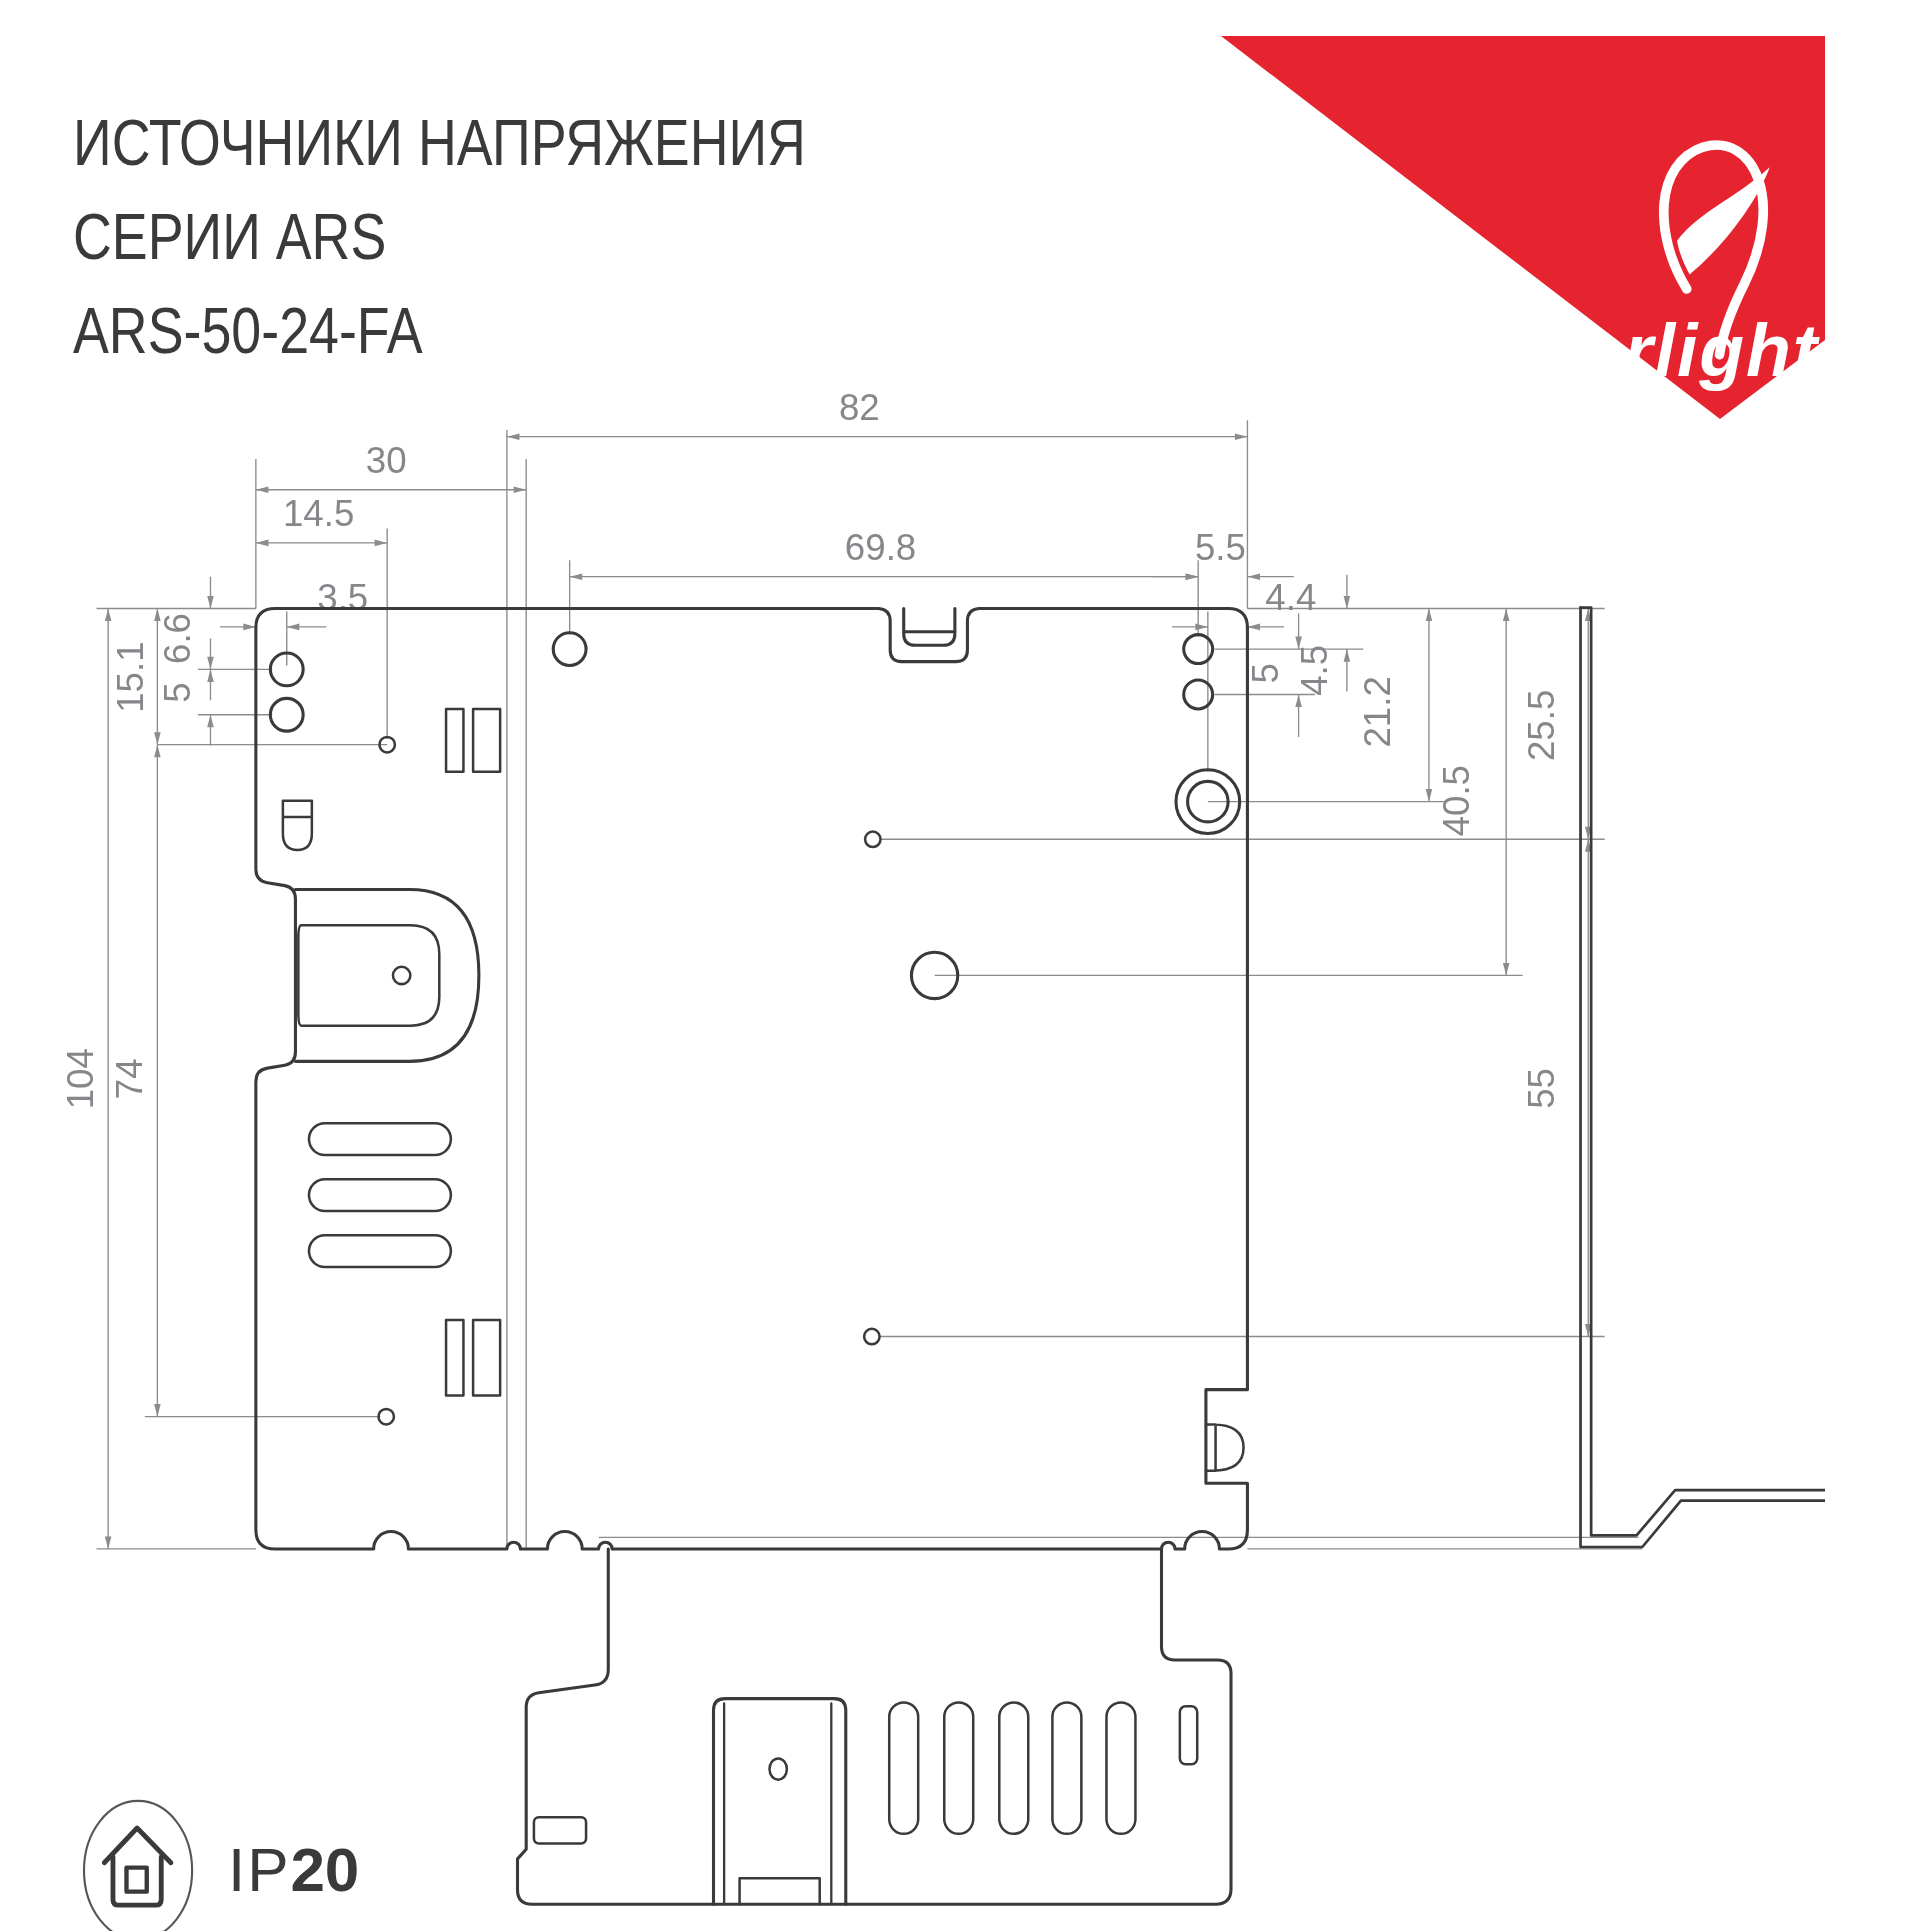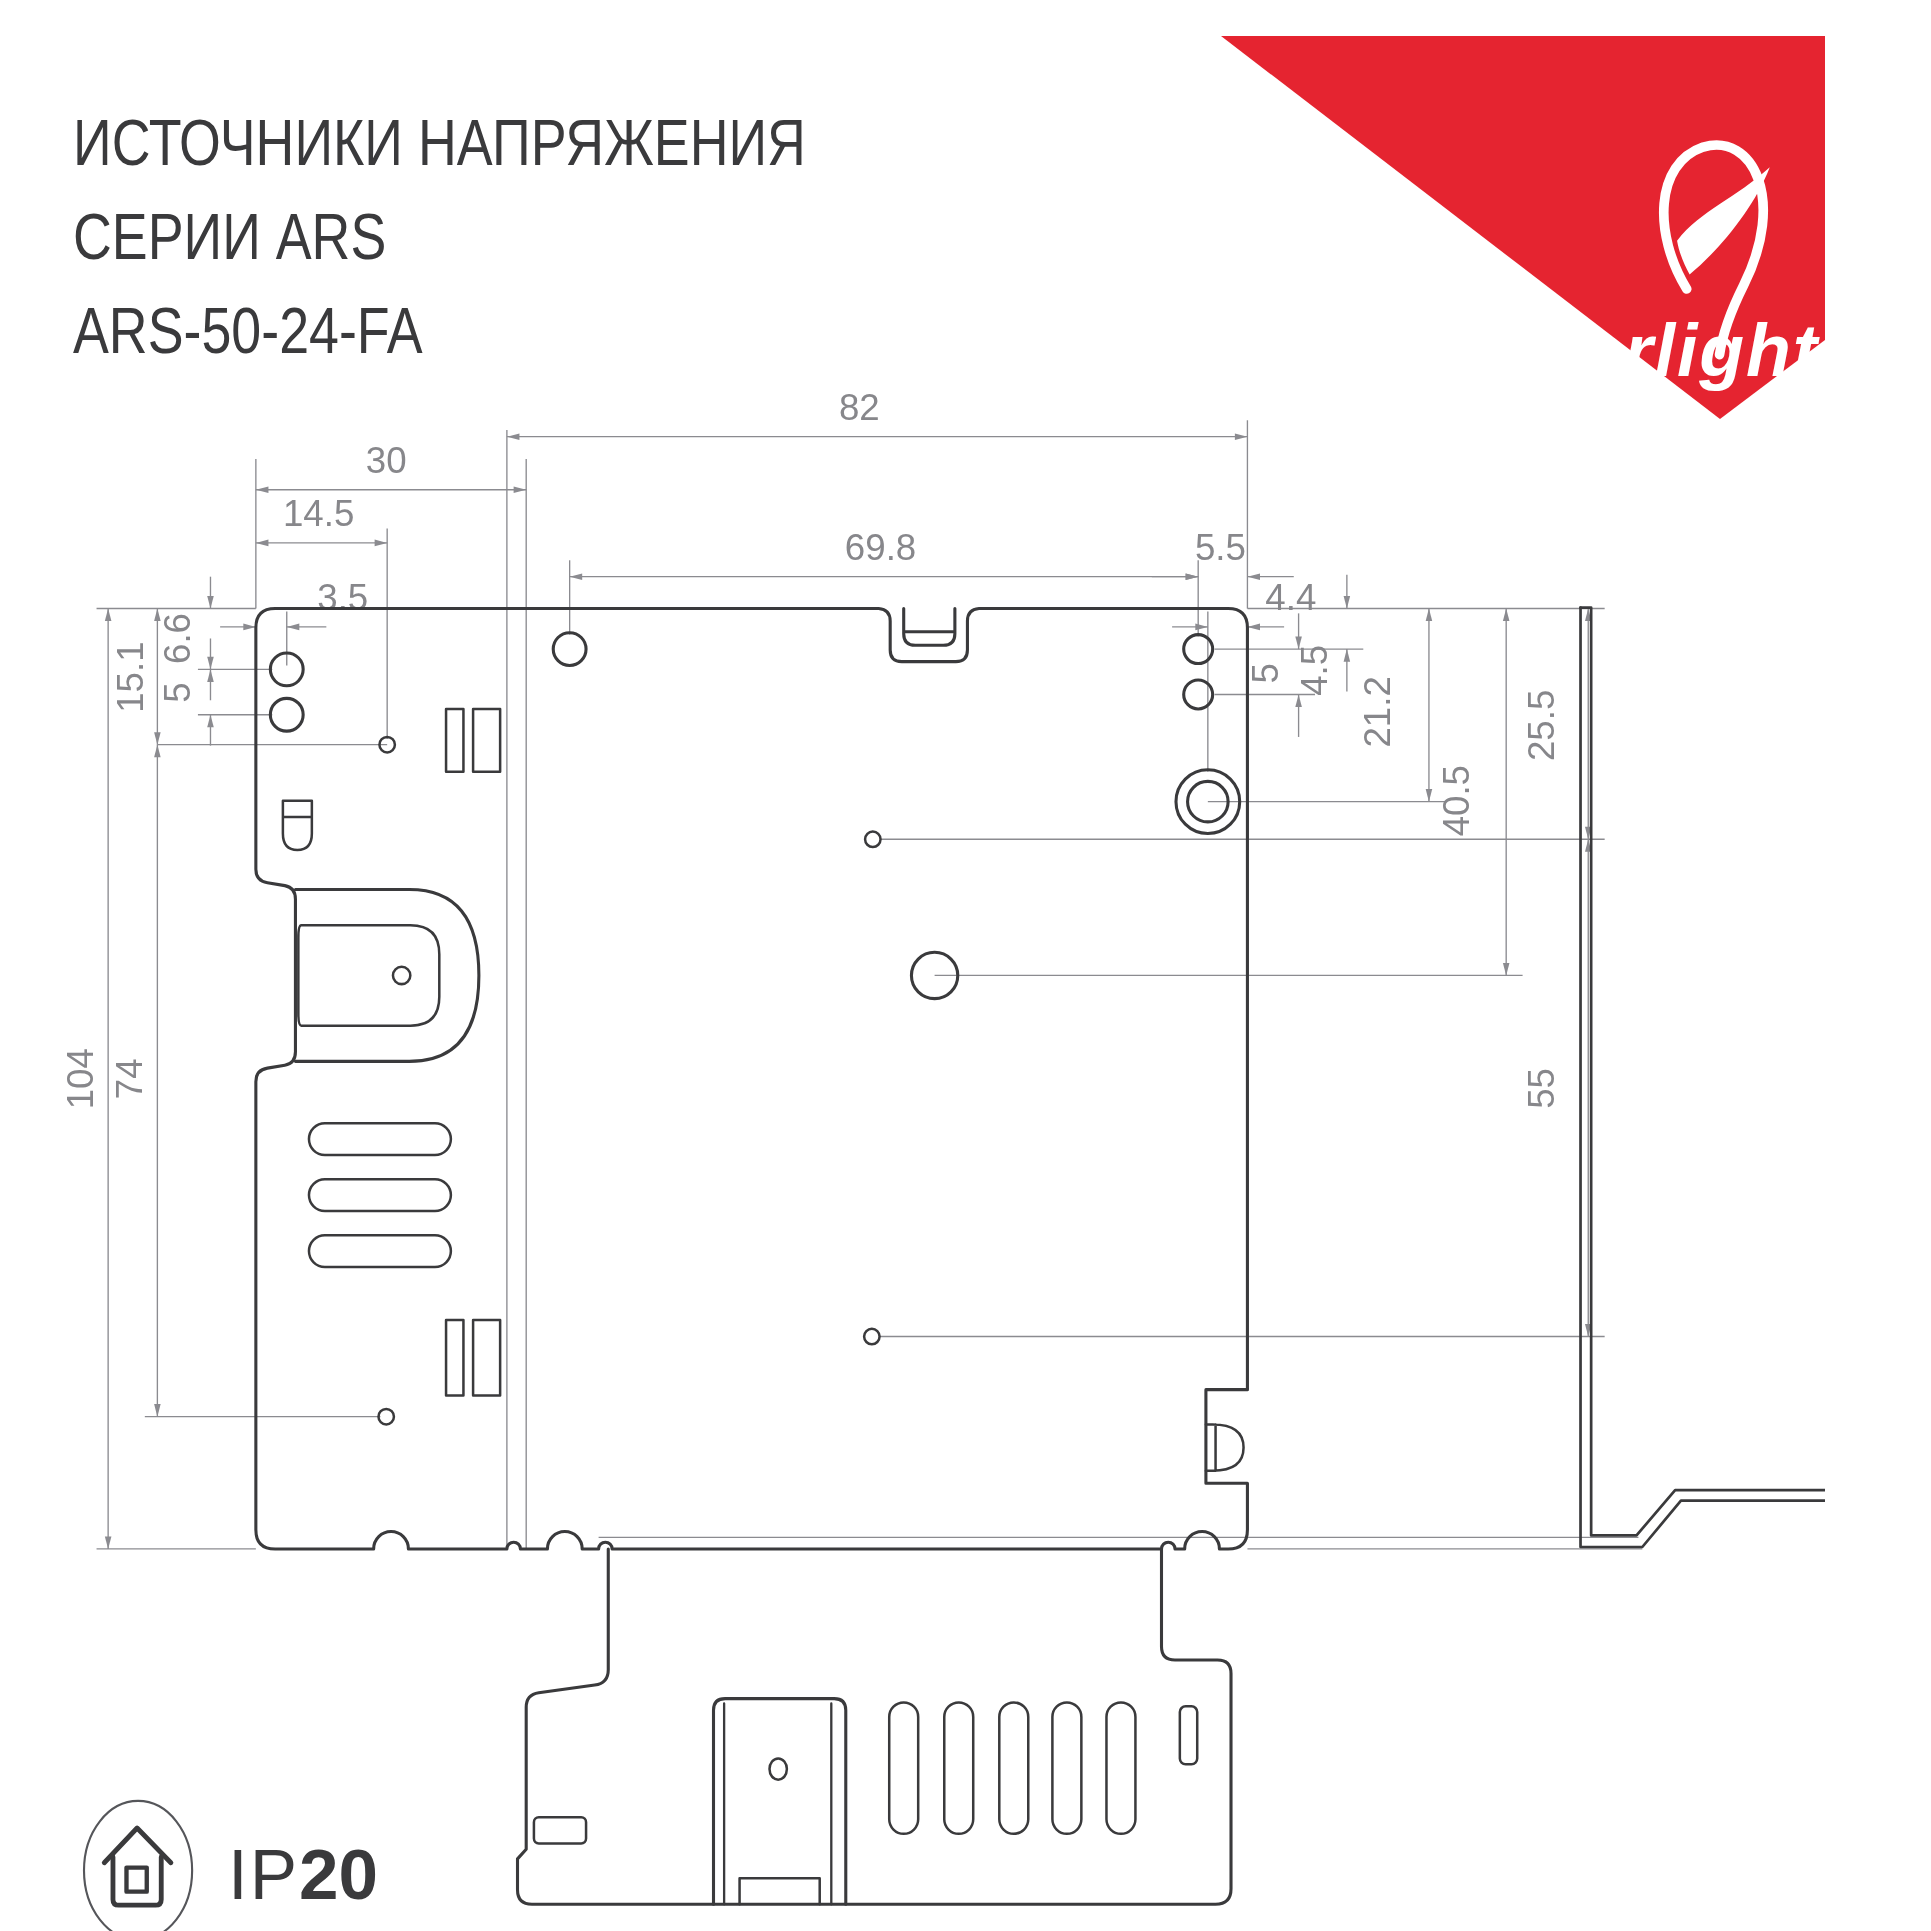--- a/index.html
+++ b/index.html
@@ -7,21 +7,21 @@
          font-family:"Liberation Sans",sans-serif;margin-top:36px;}
   
   .title{position:absolute;left:73px;top:60px;color:#3a3a3c;
          font-size:64px;line-height:94px;font-weight:400;letter-spacing:0px;}
   .title .t{display:block;transform:scaleX(.84);transform-origin:0 0;white-space:nowrap;}
   
   .banner{position:absolute;left:1110px;top:0;width:821px;height:406px;
           background:#e52430;
           clip-path:polygon(111px 0px,821px 0px,821px 224px,610px 383px);}
   
-  .iprow{position:absolute;left:228px;top:1798px;color:#3a3a3c;font-size:71px;text-align:right;}
+  .iprow{position:absolute;left:228px;top:1798px;color:#3a3a3c;font-size:62px;text-align:right;}
   .iprow .ip{font-weight:400;letter-spacing:1.9px;}
   .iprow .val{font-weight:700;}
   
   svg text{font-family:"Liberation Sans",sans-serif;}
   .dim{fill:#87878b;font-size:38px;}
   .logo-word{fill:#ffffff;font-size:76px;font-weight:700;font-style:italic;letter-spacing:2px;}
   .logo-reg{fill:#ffffff;font-size:26px;font-weight:400;}
 </style>
 </head>
 <body>

